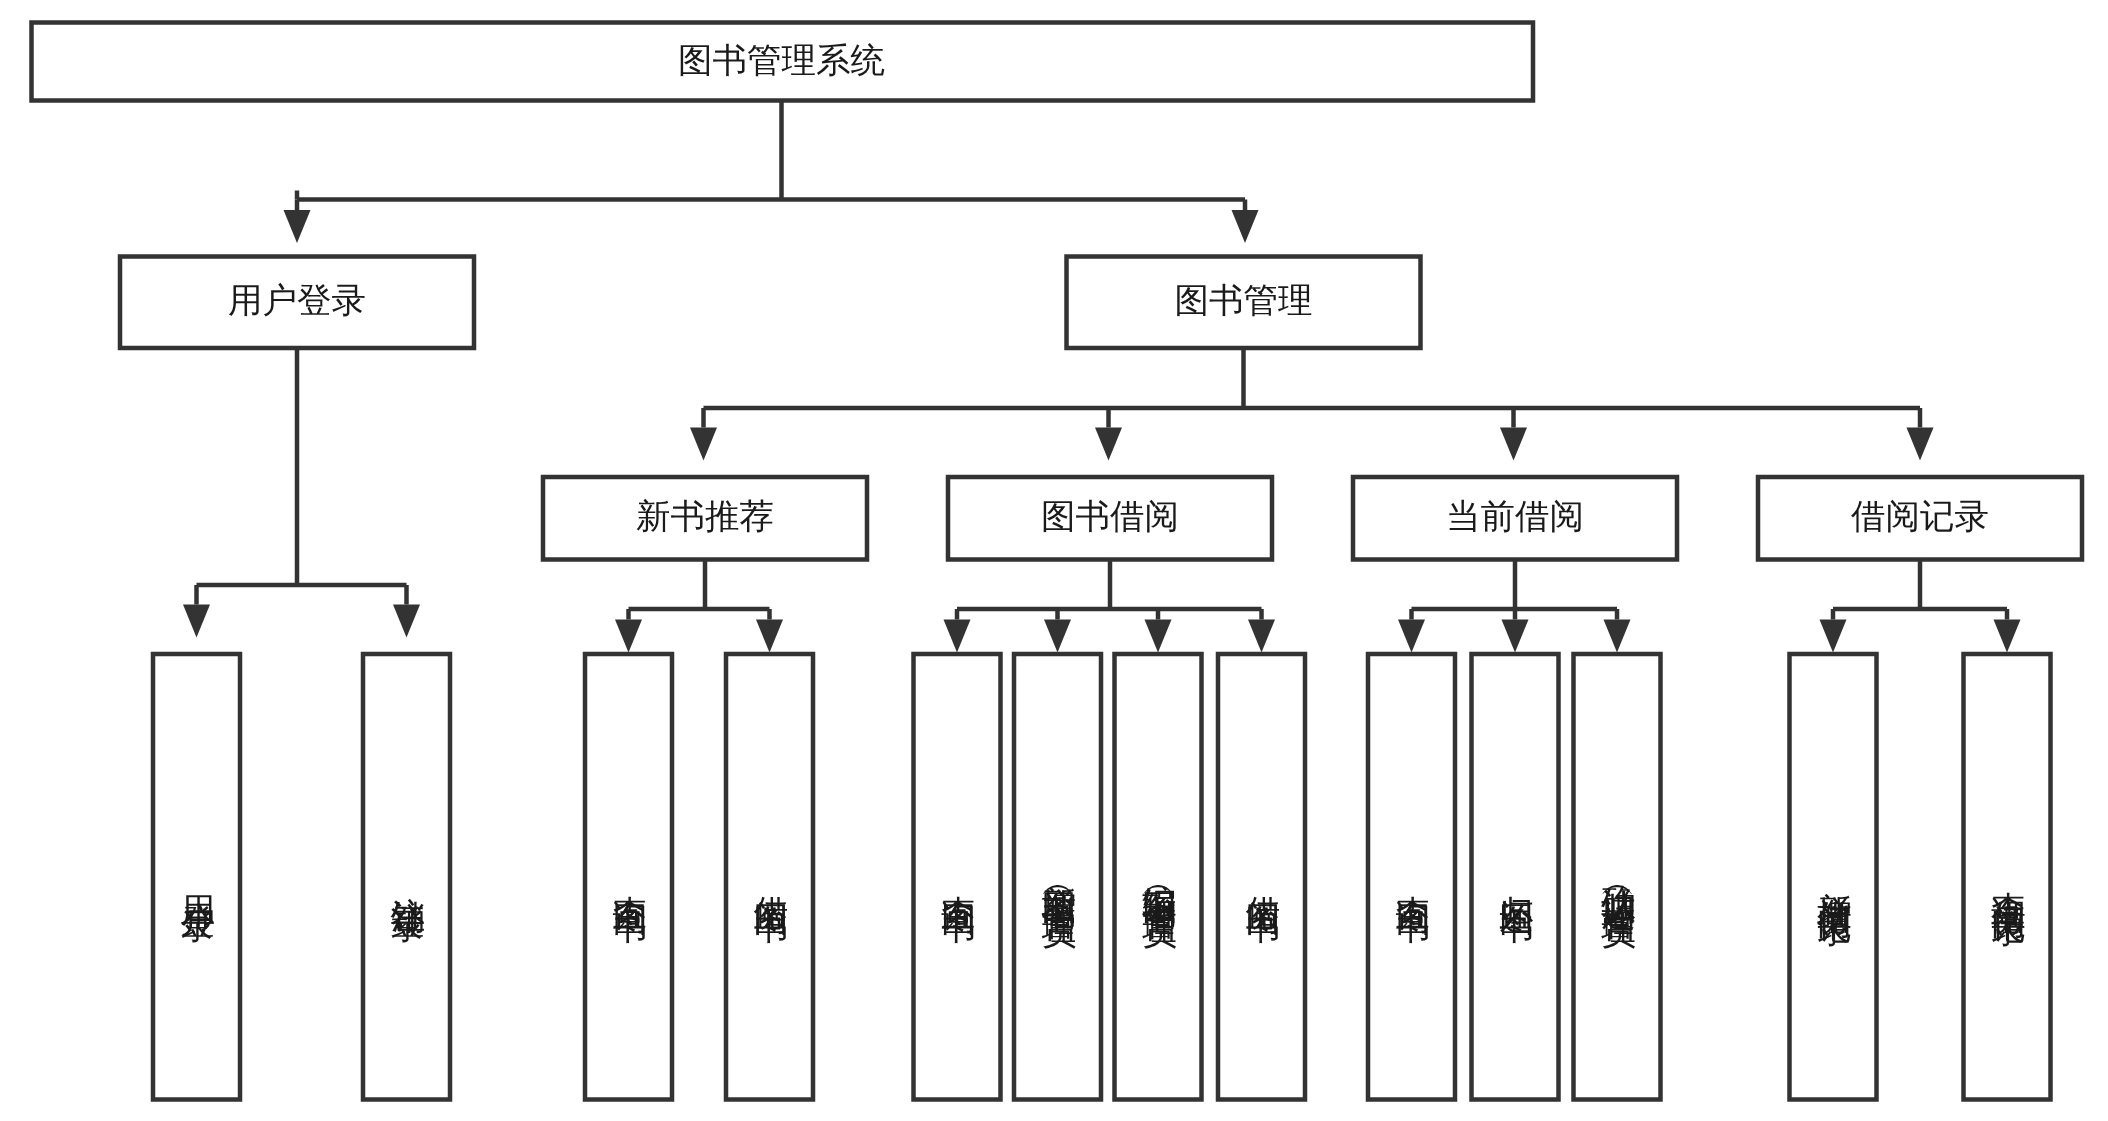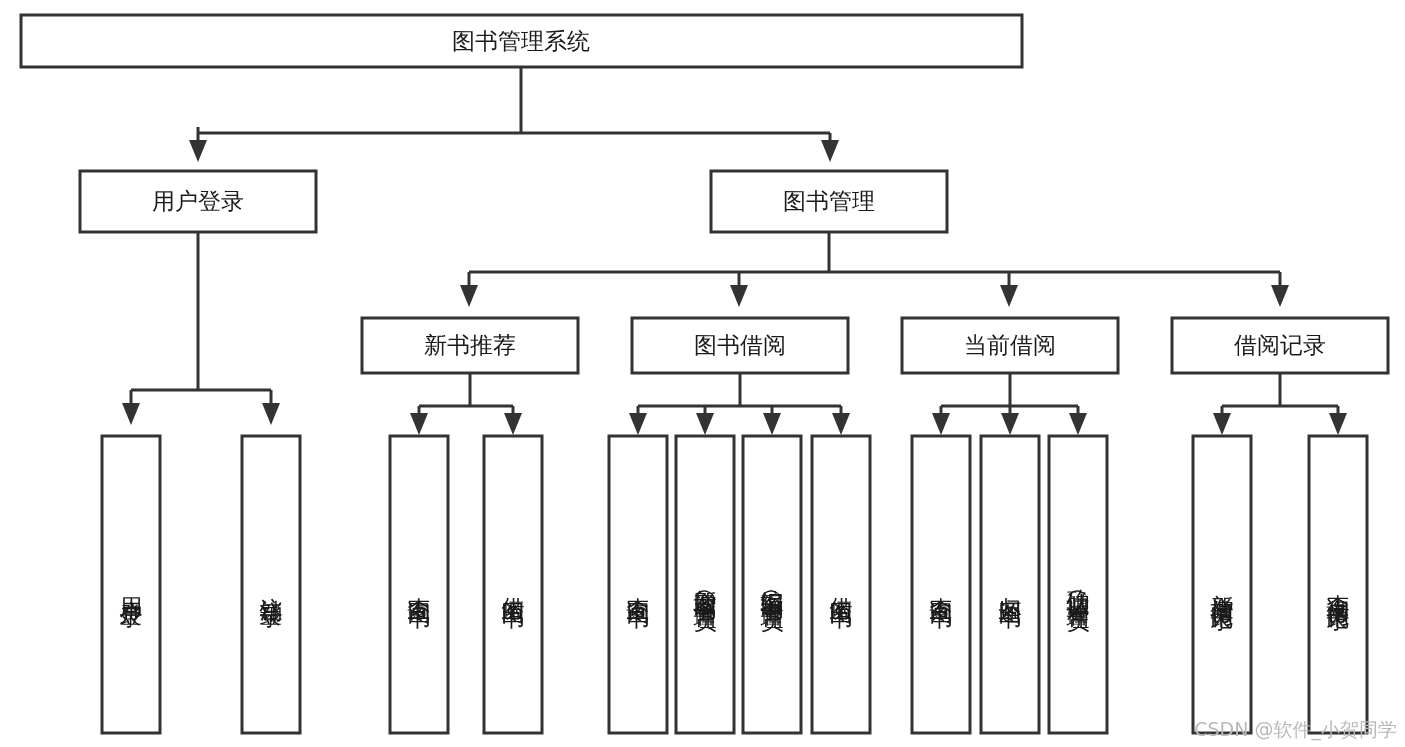--- a/index.html
+++ b/index.html
@@ -215,15 +215,14 @@
   <div class="vlabel" style="left:743px; top:436px; width:58px; height:297px;">编辑图书（管理员）</div>
   <div class="vlabel" style="left:812px; top:436px; width:58px; height:297px;">借阅图书</div>
 
   <div class="vlabel" style="left:912px; top:436px; width:58px; height:297px;">查询图书</div>
   <div class="vlabel" style="left:981px; top:436px; width:58px; height:297px;">归还图书</div>
   <div class="vlabel" style="left:1049px; top:436px; width:58px; height:297px;">确认归还（管理员）</div>
 
   <div class="vlabel" style="left:1193px; top:436px; width:58px; height:297px;">新增借阅记录</div>
   <div class="vlabel" style="left:1309px; top:436px; width:58px; height:297px;">查询借阅记录</div>
 
-  <div class="watermark">CSDN @软件_小贺同学</div>
 
 </div>
 
 </body></html>

